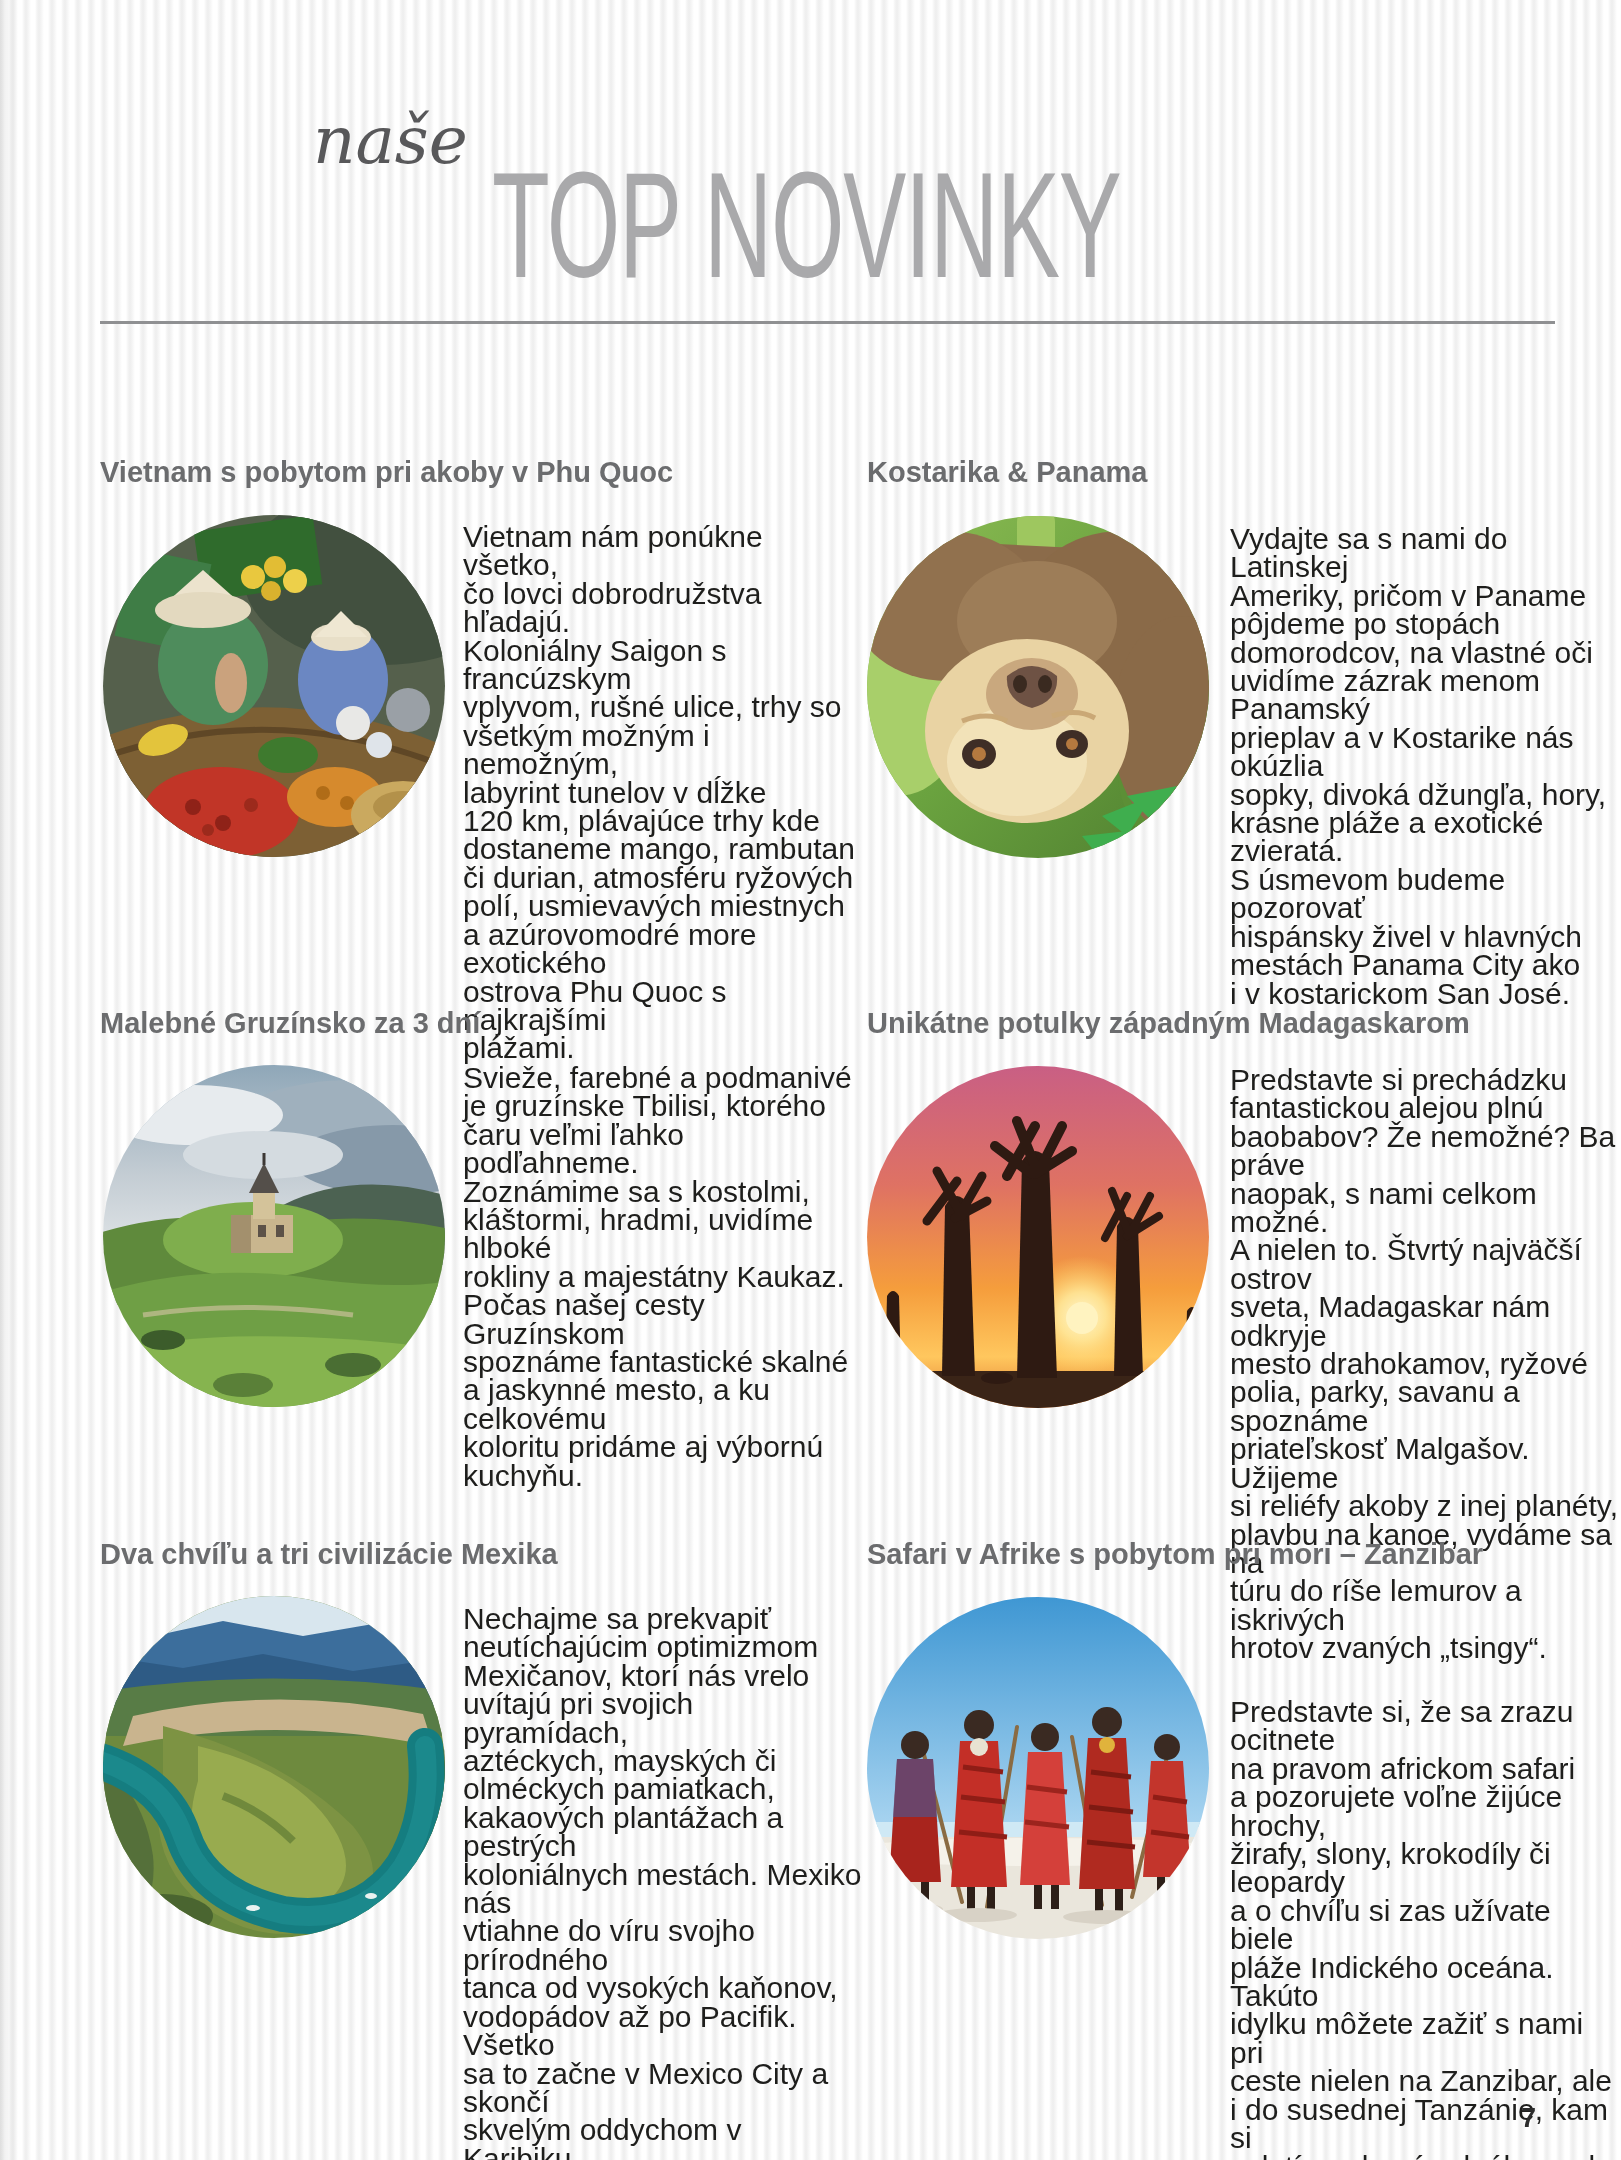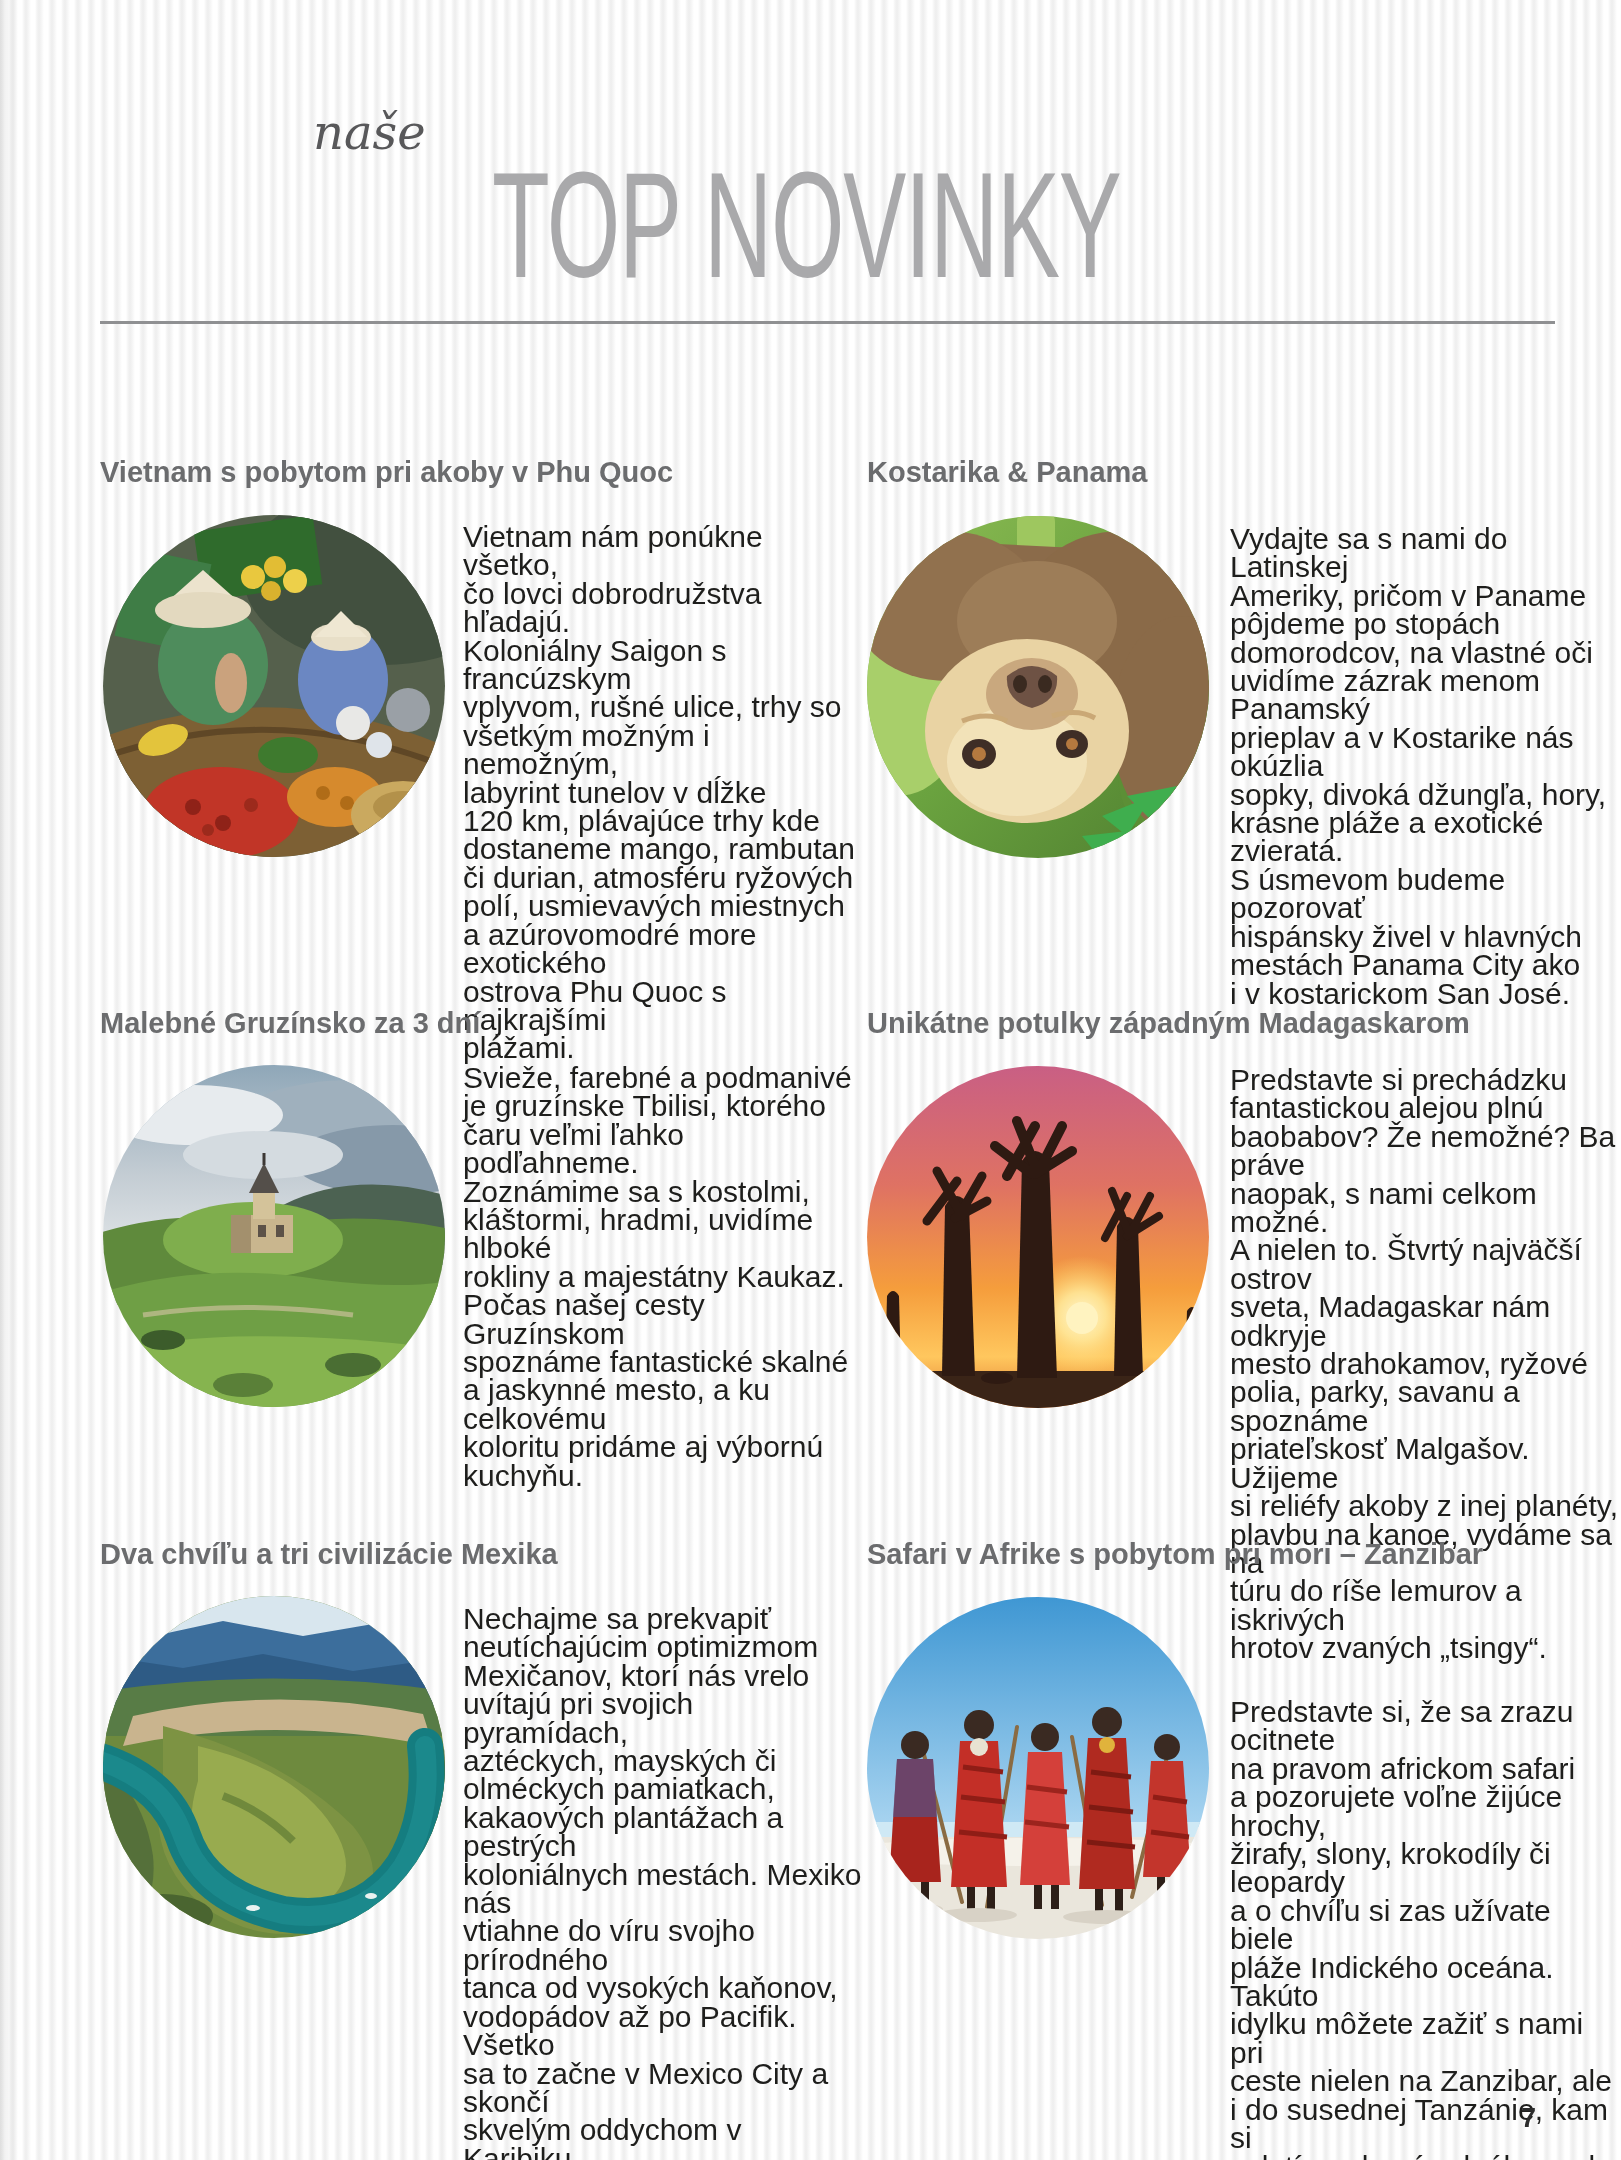--- a/index.html
+++ b/index.html
@@ -12,21 +12,21 @@
       linear-gradient(90deg, rgba(0,0,0,0.07), rgba(0,0,0,0.0) 18px),
       repeating-linear-gradient(90deg,
         #eeeeee 0px, #f4f4f4 2px, #ffffff 5px,
         #ffffff 9px, #f4f4f4 11px, #eeeeee 13px);
     font-family:"Liberation Sans", sans-serif;
     overflow:hidden;
   }
   .kicker{
     position:absolute; left:313px; top:108px;
     font-family:"DejaVu Serif", serif;
-    font-style:italic; font-size:48px; line-height:1;
+    font-style:italic; font-size:66px; line-height:1;
     color:#58585a;
   }
   .big-title{
     position:absolute; left:492px; top:150px;
     font-size:150px; line-height:1; font-weight:400;
     color:#a9a9ab; white-space:nowrap;
     display:inline-block; transform:scaleX(0.63); transform-origin:left top;
     letter-spacing:-2px;
   }
   .title-rule{

